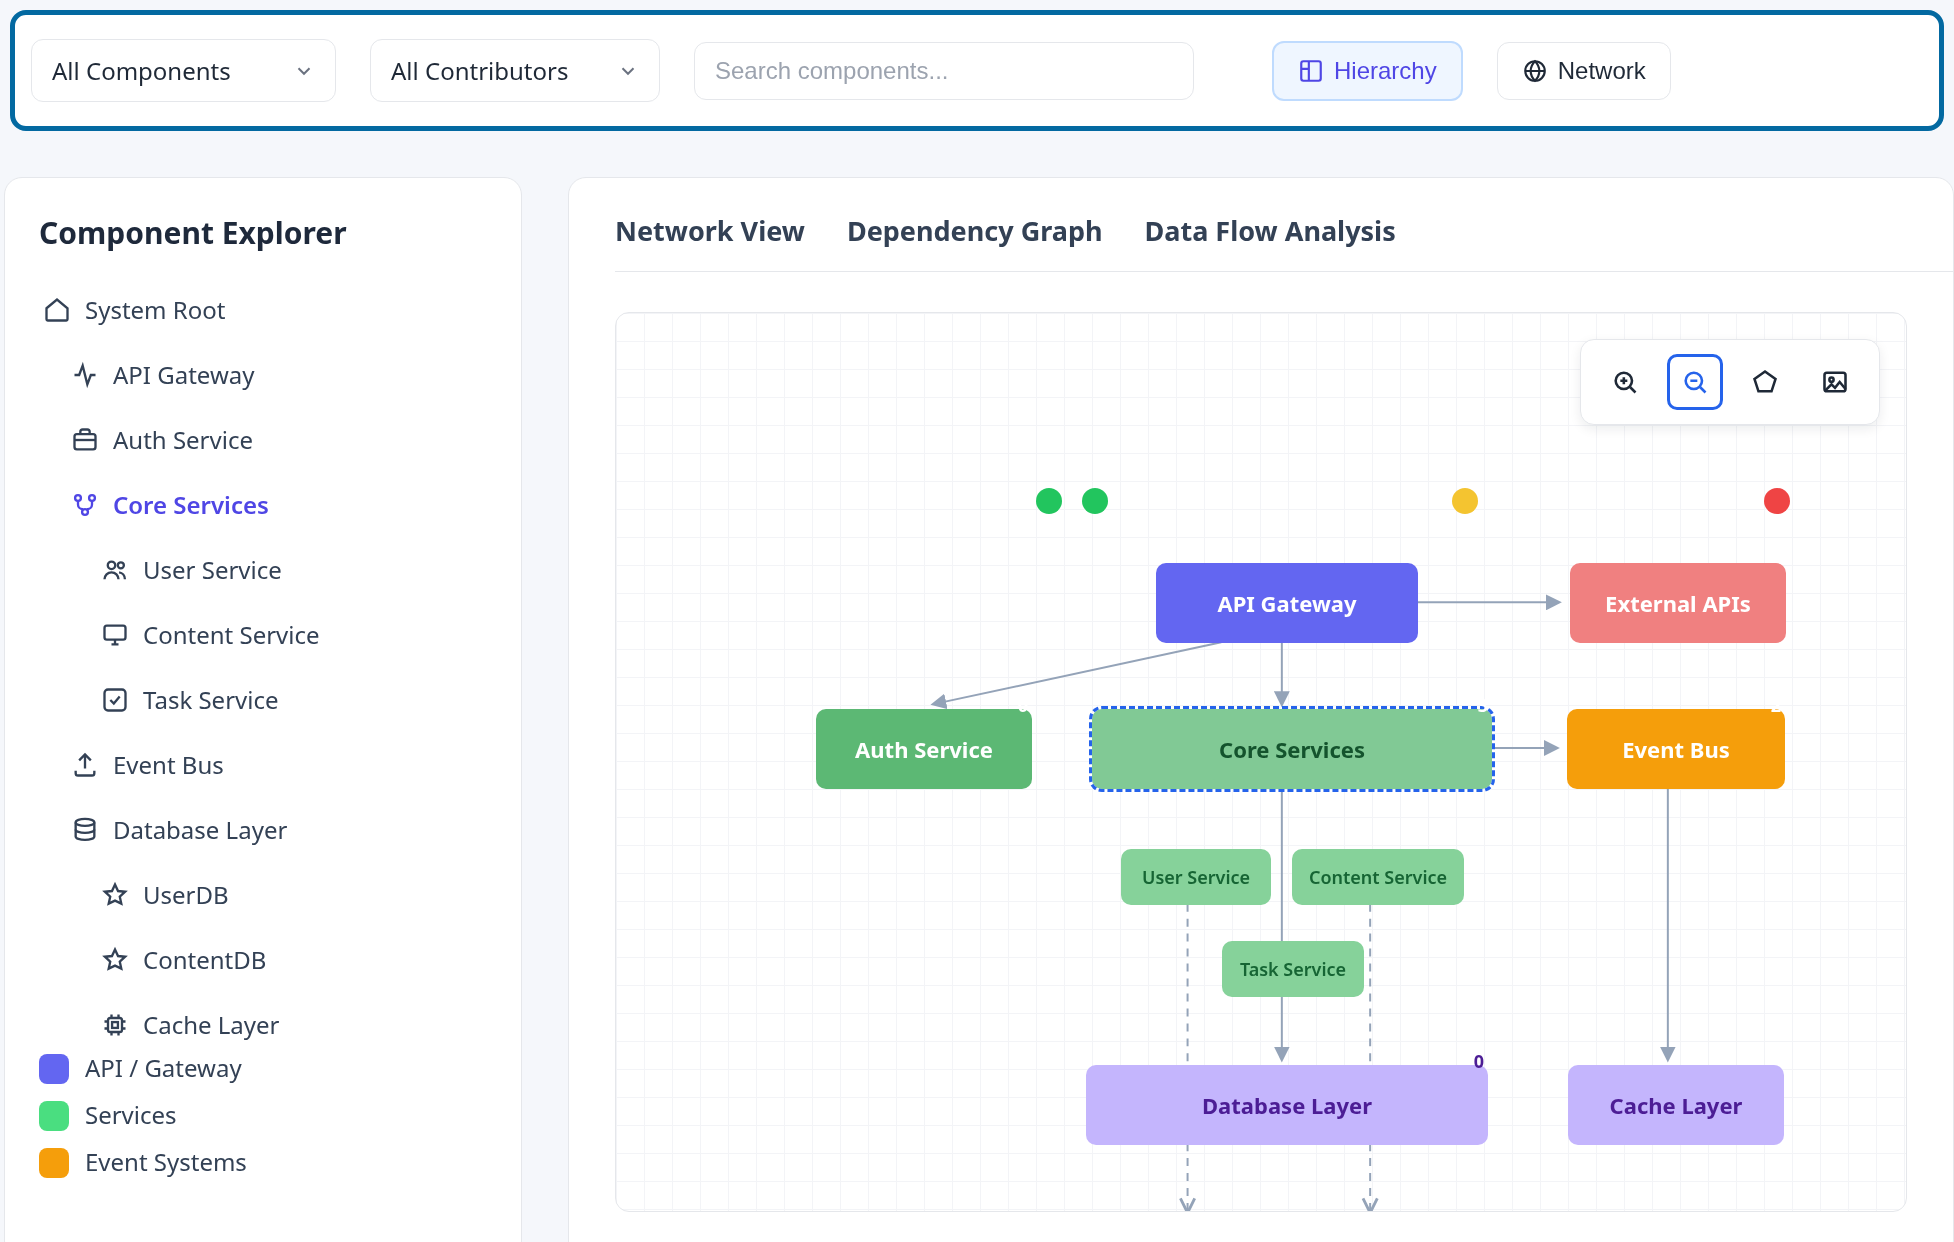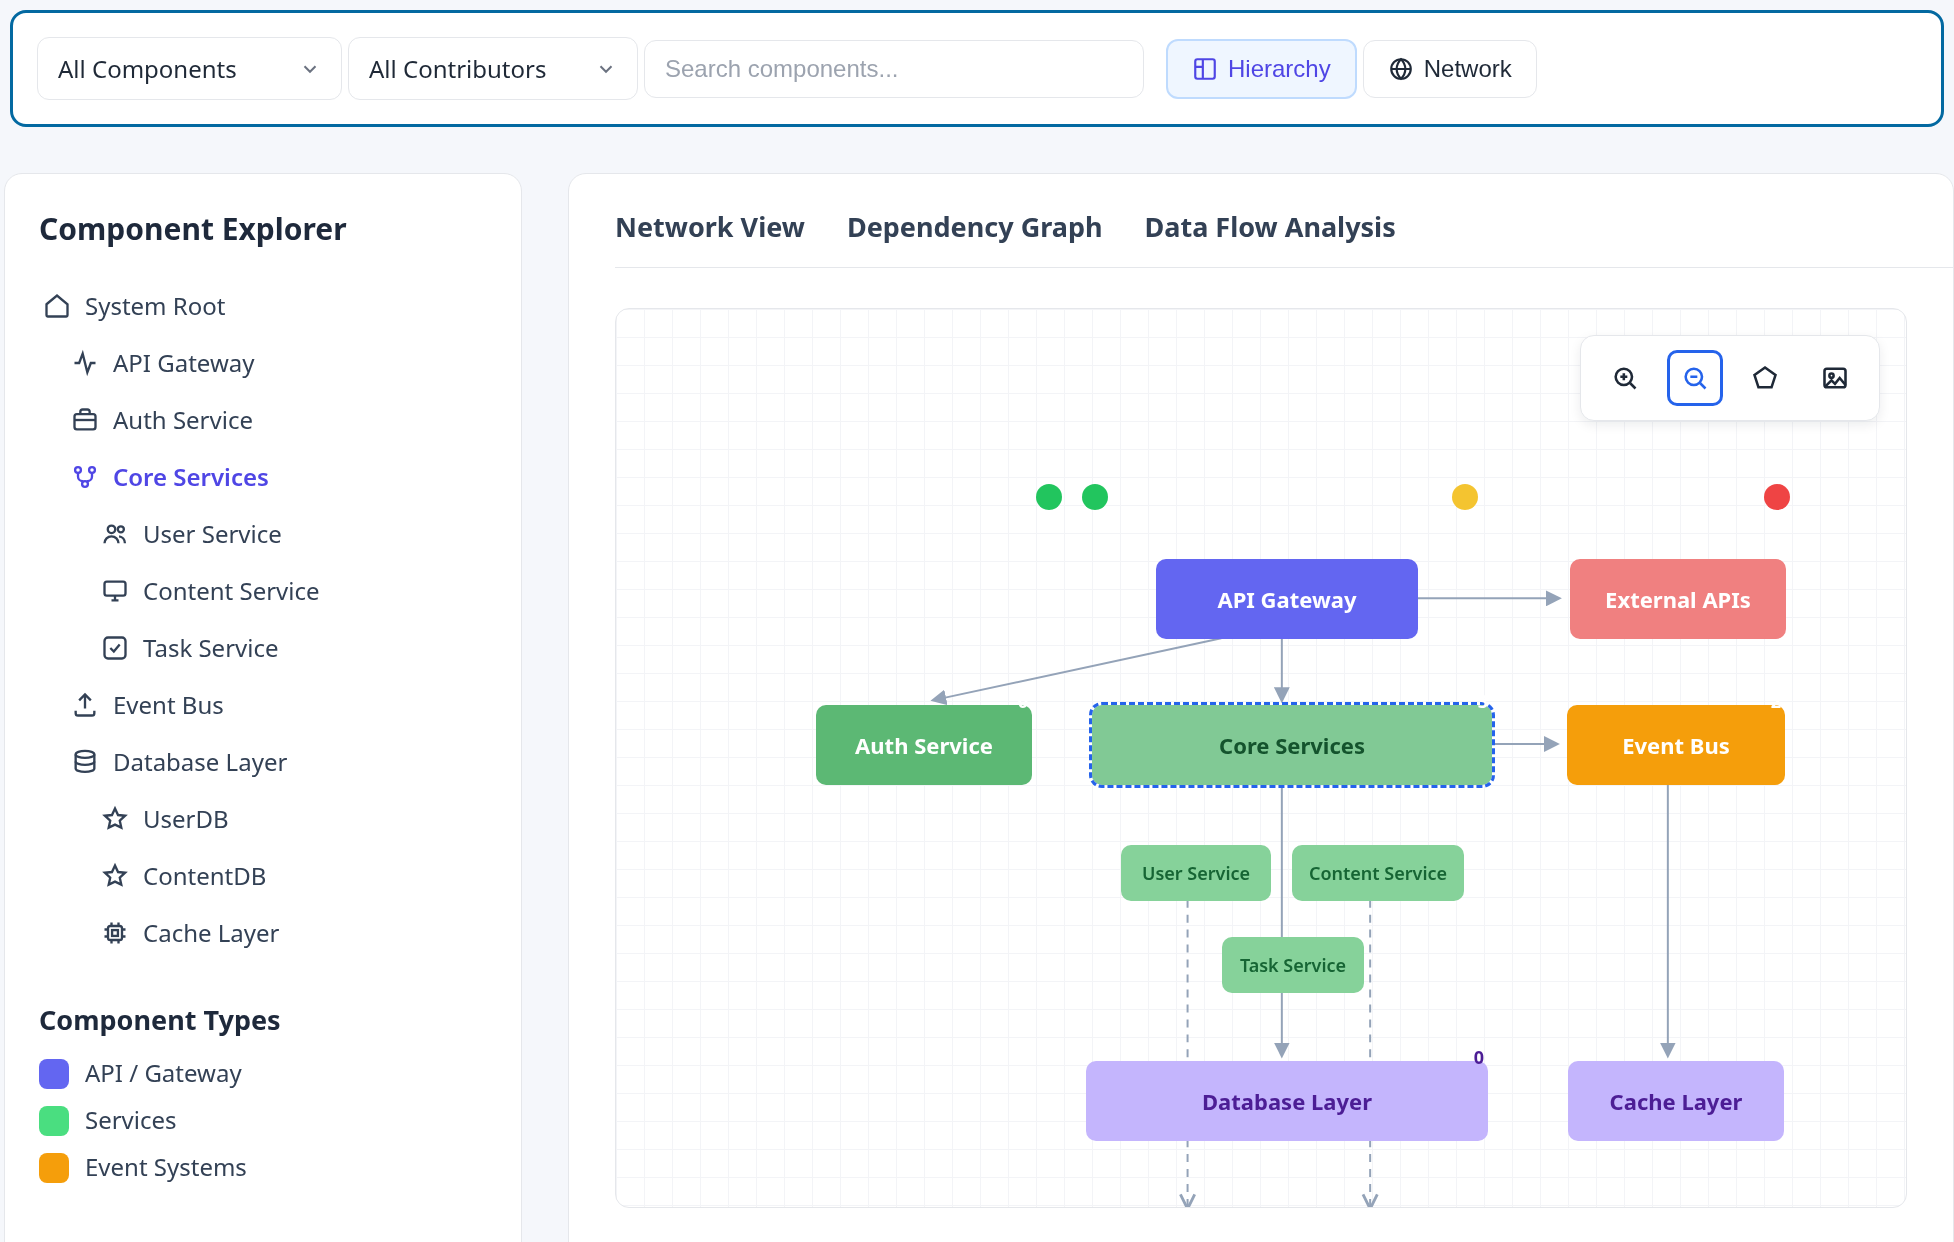--- a/index.html
+++ b/index.html
@@ -9,27 +9,27 @@
   color: #1e293b;
   font-size: 14px;
   width: 1954px;
   height: 1242px;
   overflow: hidden;
 }
 
 
 .toolbar {
   background: #ffffff;
-  border: 3px solid #0369a1;
+  border: 5px solid #0369a1;
   border-radius: 16px;
   margin: 10px 10px 0 10px;
-  padding: 24px 24px;
+  padding: 24px 16px;
   display: flex;
   align-items: center;
-  gap: 6px;
+  gap: 34px;
 }
 .tb-select {
   display: flex; align-items: center; justify-content: space-between;
   border: 1px solid #e5e7eb;
   border-radius: 12px;
   padding: 14px 20px;
   font-size: 24px;
   color: #1f2937;
   background:#fff;
   cursor: pointer;
@@ -74,21 +74,21 @@
 
 
 .sidebar {
   width: 518px;
   background:#fff;
   border:1px solid #e5e7eb;
   border-radius: 18px;
   padding: 34px 34px 80px 34px;
 }
 .sb-title { font-size:30px; font-weight:700; color:#1e293b; margin-bottom:30px; }
-.tree { display:flex; flex-direction:column; gap:4px; }
+.tree { display:flex; flex-direction:column; gap:12px; }
 .tree-item {
   display:flex; align-items:center; gap:14px;
   font-size:24px; color:#334155;
   padding:10px 4px;
   border-radius:8px;
   cursor:pointer;
 }
 .tree-item.depth-1 { padding-left: 32px; }
 .tree-item.depth-2 { padding-left: 62px; }
 .tree-item.active { color:#4f46e5; font-weight:600; }
@@ -364,21 +364,20 @@
           <span>ContentDB</span>
         </div>
         <div class="tree-item depth-2">
           <svg width="28" height="28" viewBox="0 0 24 24">
             <use href="#i-chip"></use>
           </svg>
           <span>Cache Layer</span>
         </div>
       </div>
 
-    <div class="sb-section-title">Component Types</div>
     <div class="legend" id="legend">
         <div class="legend-row">
           <span class="legend-swatch" style="background:#6366f1"></span>
           <span>API / Gateway</span>
         </div>
         <div class="legend-row">
           <span class="legend-swatch" style="background:#4ade80"></span>
           <span>Services</span>
         </div>
         <div class="legend-row">

